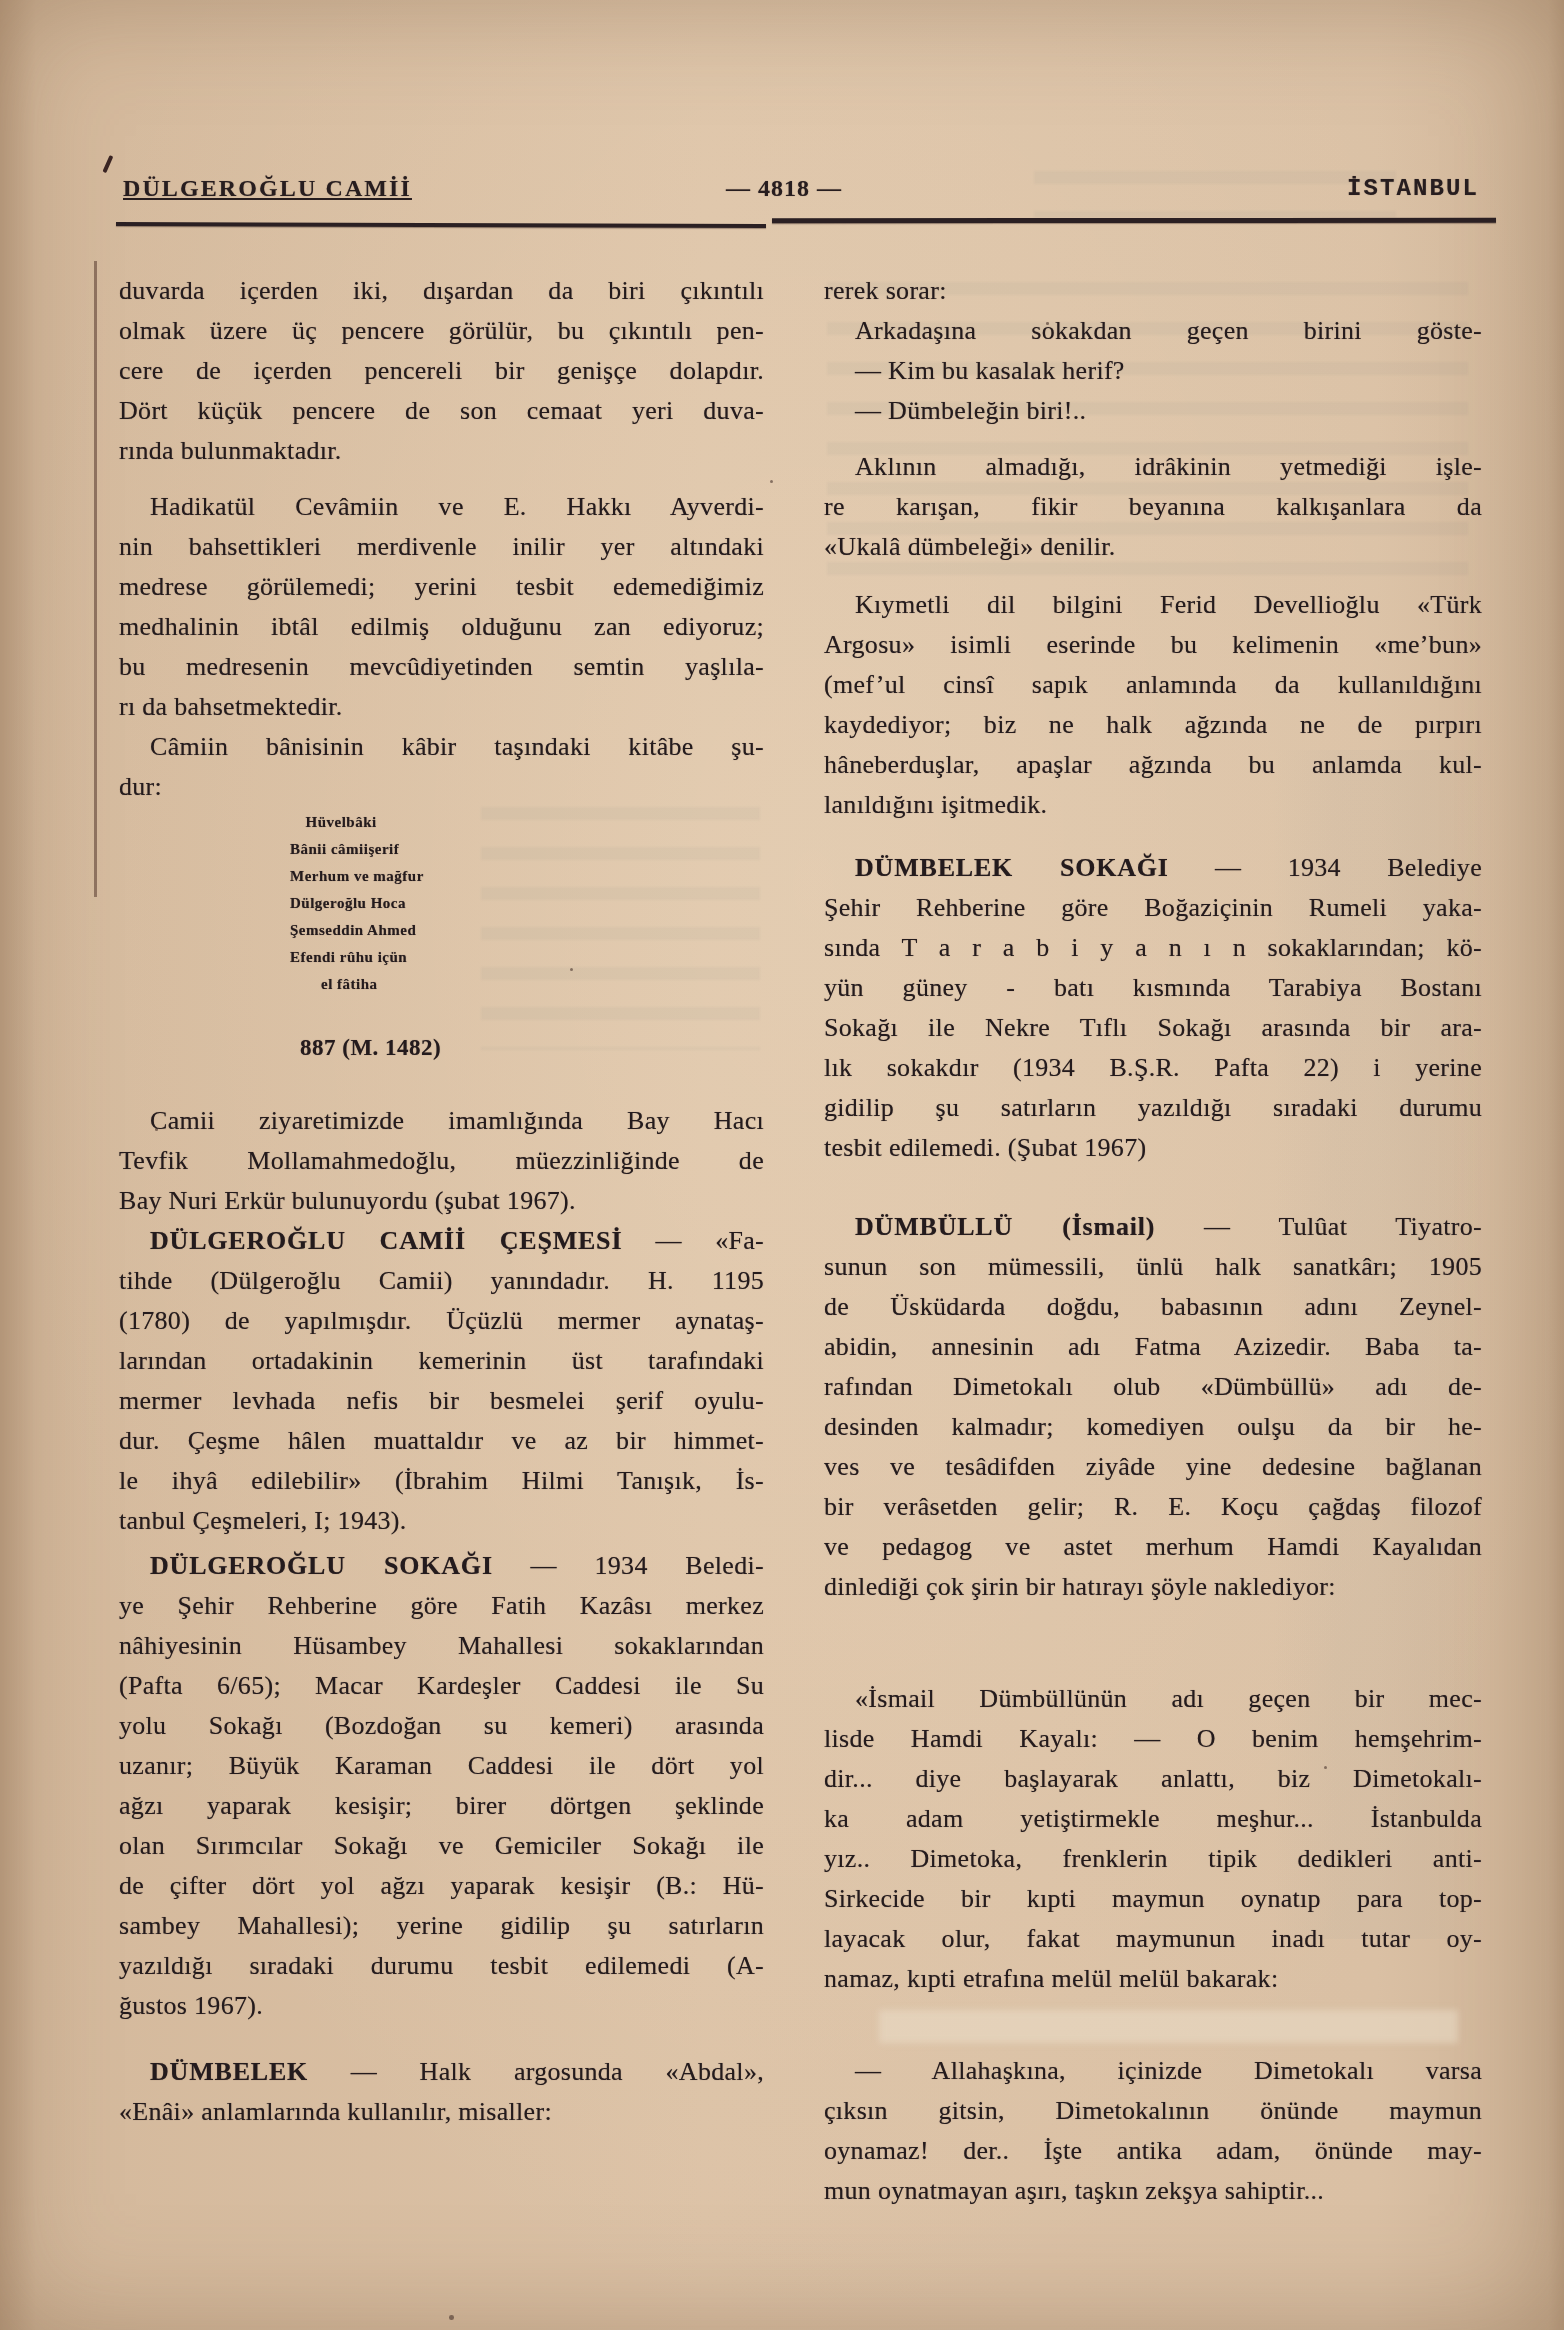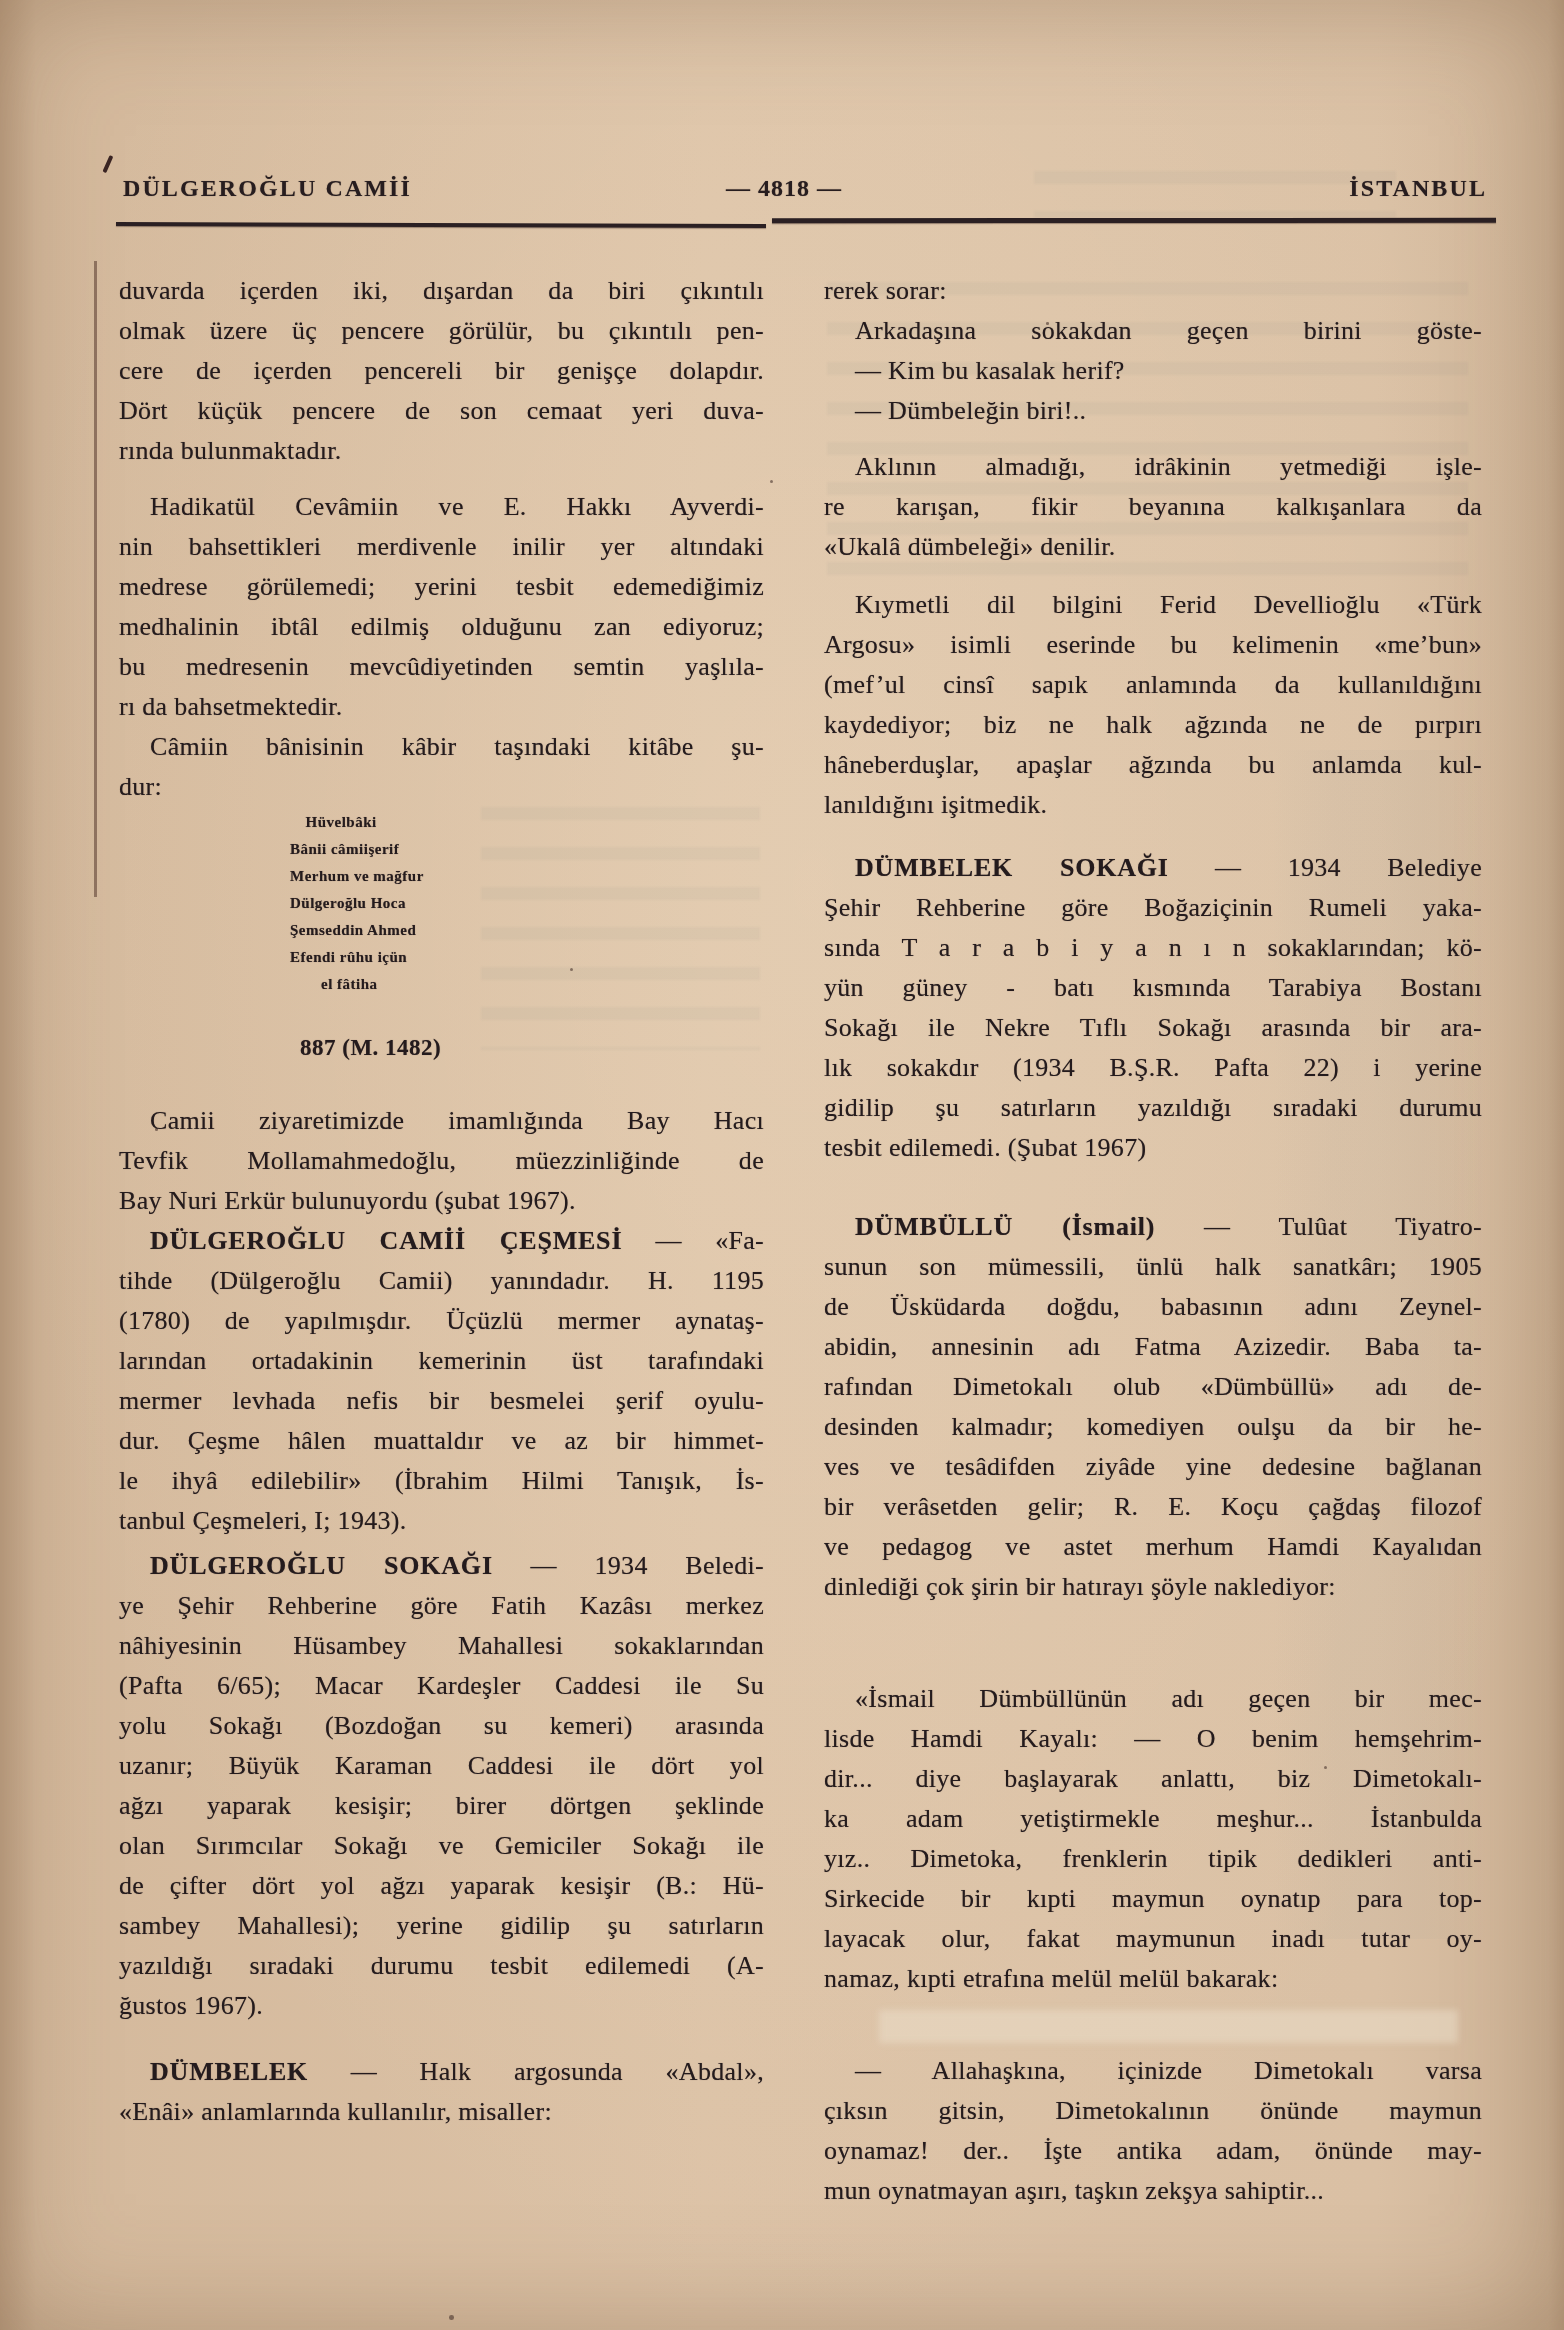--- a/index.html
+++ b/index.html
@@ -11,23 +11,23 @@
       radial-gradient(ellipse at 52% 38%, rgba(255,242,218,.22), rgba(0,0,0,0) 72%),
       linear-gradient(90deg,#c3a689 0px,#d4b99c 36px,#dcc2a6 45%,#dac0a4 88%,#cfb497 99%,#c4a88b 100%),
       #d8bea2;
     box-shadow: inset 0 0 114px rgba(110,80,50,.38);
     font-family:"Liberation Serif","DejaVu Serif",serif;
     color:#241b1d;
     overflow:hidden;
   }
   
   .hdr{position:absolute;top:175px;font-weight:bold;font-size:24px;letter-spacing:2.1px;color:#271d1f;text-shadow:0 0 1px rgba(45,30,30,.45);}
-  #h-left{left:123px;}
+  #h-left{left:123px;text-decoration:underline;}
   #h-center{left:4px;right:0;text-align:center;letter-spacing:1px;}
-  #h-right{right:77px;}
+  #h-right{right:85px;font-family:Liberation Mono, monospace;}
   .rule{position:absolute;background:#2b2023;box-shadow:0 1px 1px rgba(60,40,35,.4);}
   #rule-left{left:116px;top:223px;width:650px;height:4.1px;transform:rotate(.18deg);}
   #rule-right{left:772px;top:218px;width:724px;height:4.7px;transform:rotate(-.05deg);}
 
   
   .col{position:absolute;top:271px;}
   #col-left{left:119px;width:645px;}
   #col-right{left:824px;width:658px;}
 
   .block{margin:0;}

